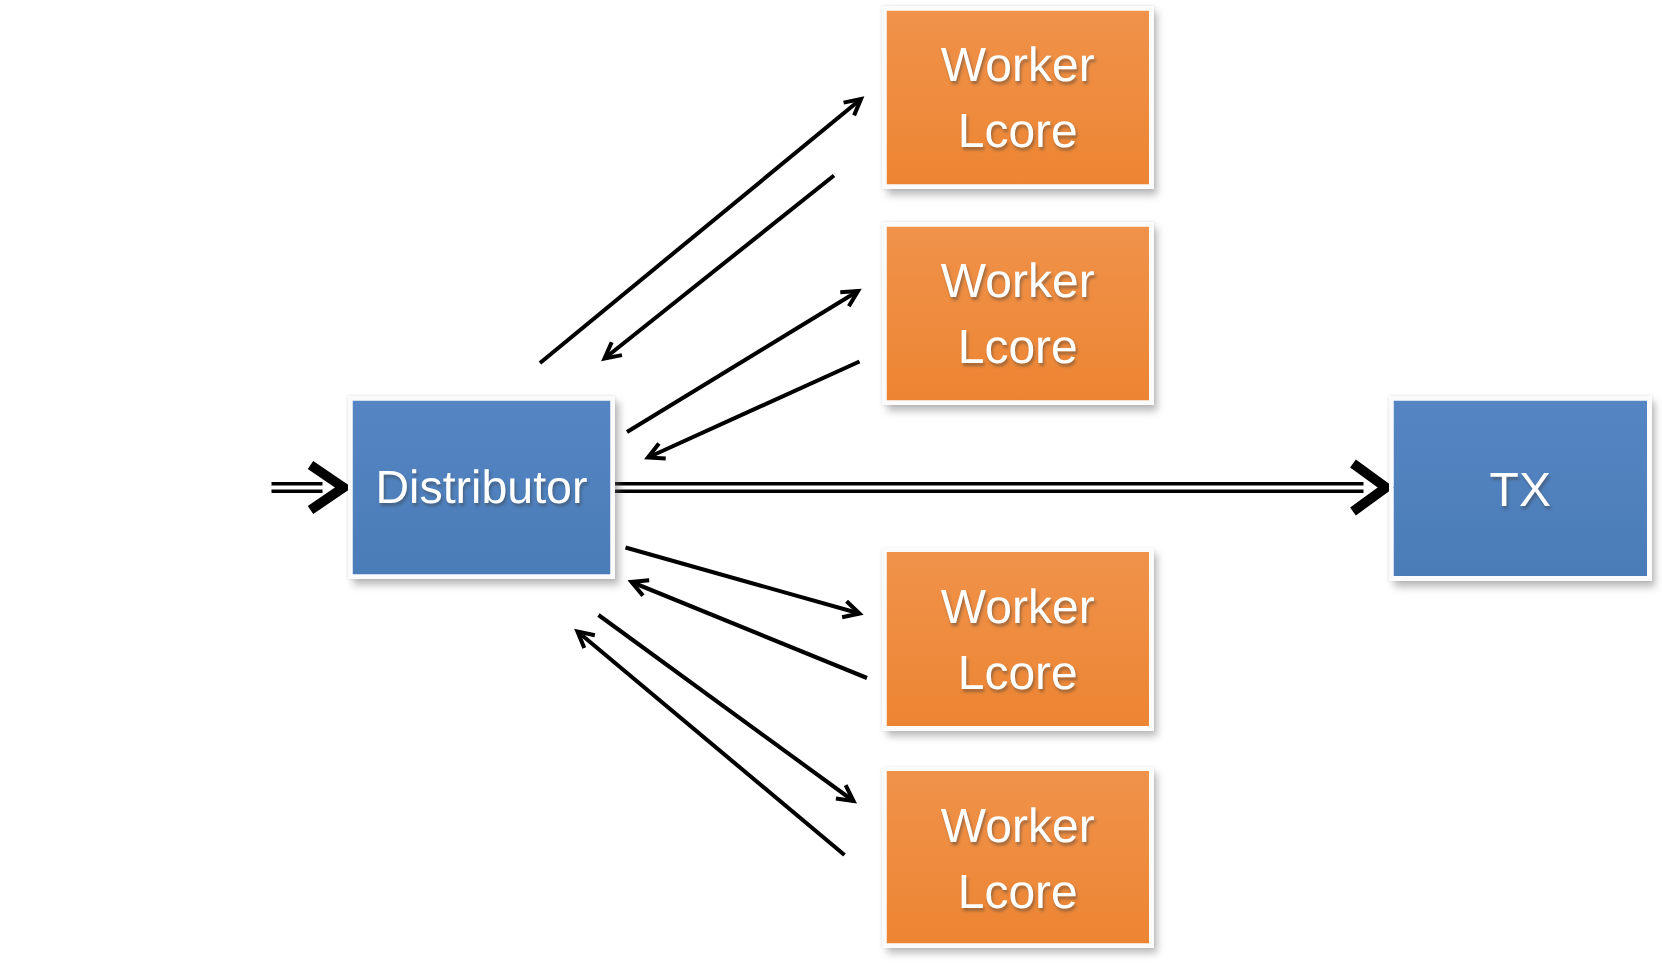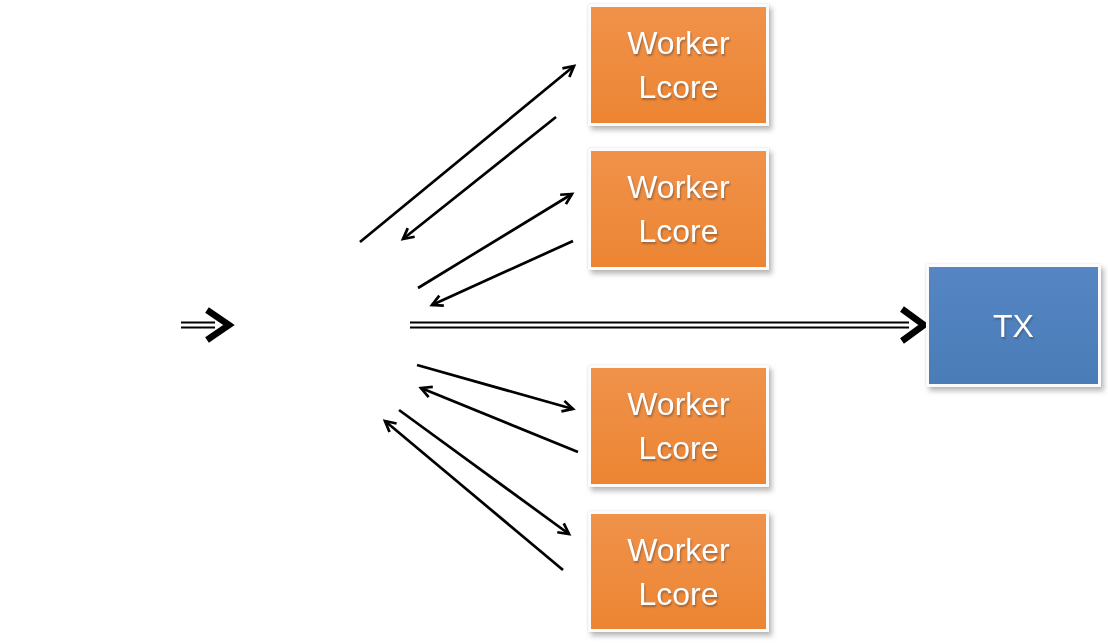--- a/index.html
+++ b/index.html
@@ -70,20 +70,23 @@
     </g>
 
     <g stroke="#000000" fill="none">
       <line x1="410" y1="322.5" x2="909" y2="322.5" stroke-width="2.2"></line>
       <line x1="410" y1="327.5" x2="909" y2="327.5" stroke-width="2.2"></line>
       <path d="M902,309 L924,325 L902,341" stroke-width="6.5"></path>
     </g>
   </svg>
 
 
+  <div class="node blue" id="node-distributor">
+    <span>Distributor</span>
+  </div>
 
   <div class="node blue" id="node-tx">
     <span>TX</span>
   </div>
 
   <div class="node orange" id="node-worker-1">
     <span>Worker</span>
     <span>Lcore</span>
   </div>
 

